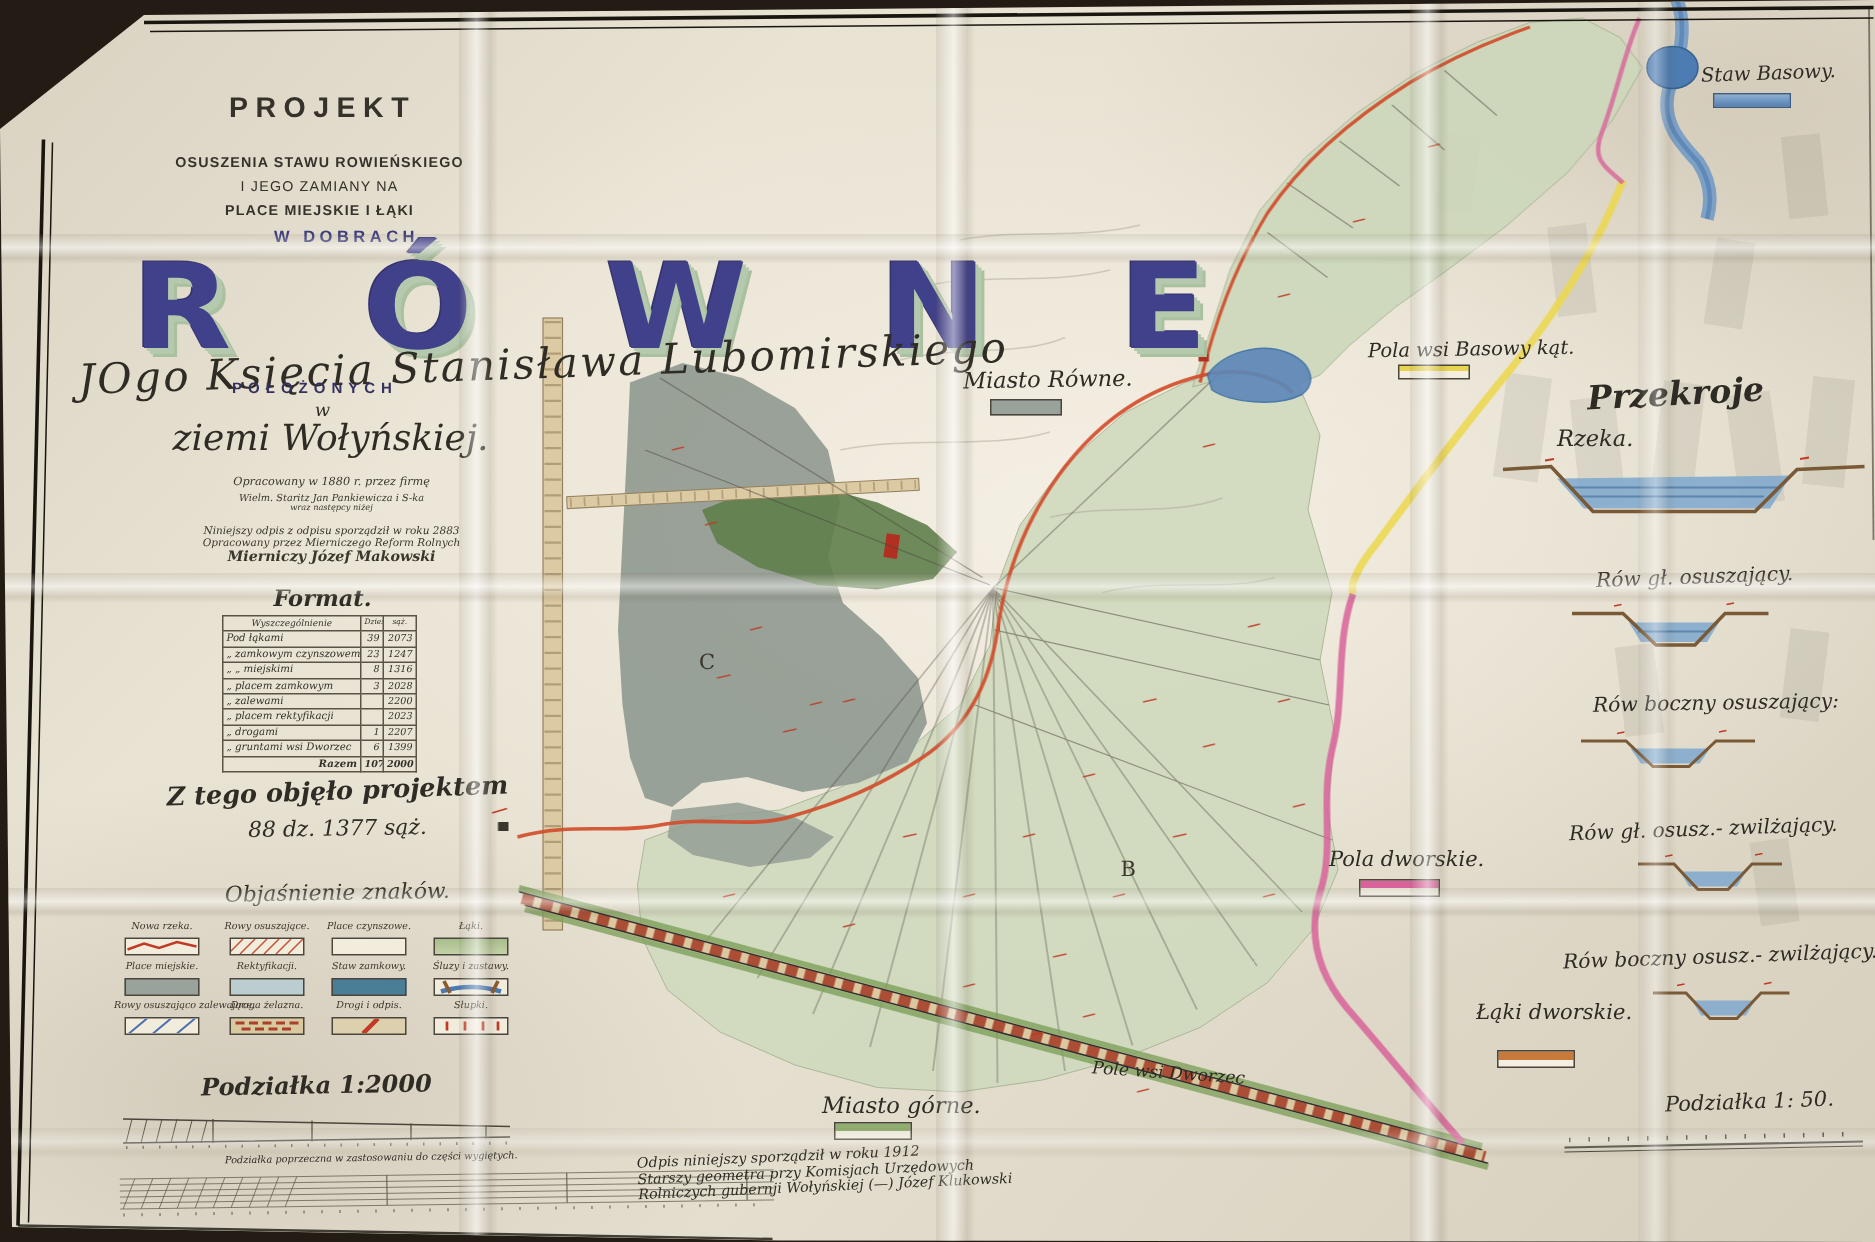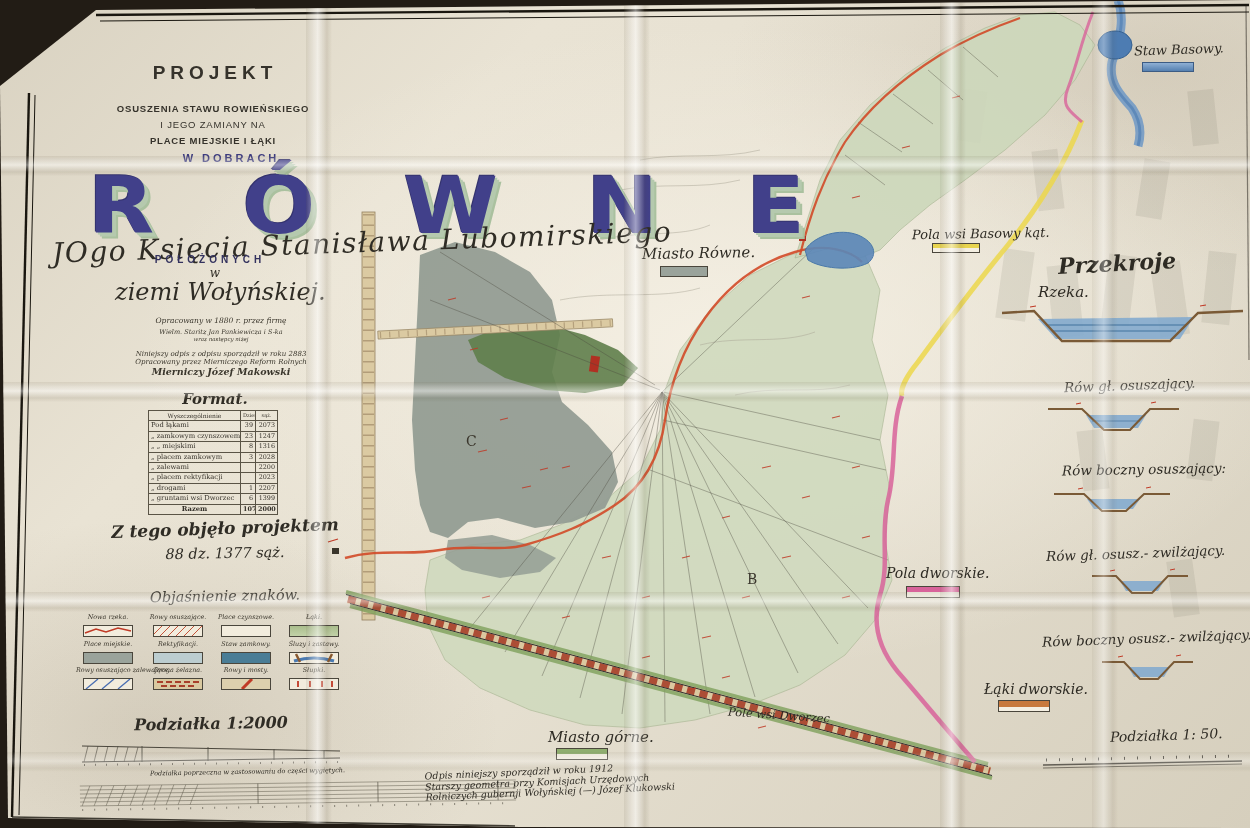--- a/index.html
+++ b/index.html
@@ -28,21 +28,21 @@
   .nw{white-space:nowrap}
   
   #estate-name{
     font-family:"DejaVu Sans",sans-serif;font-weight:bold;
     font-size:86px;letter-spacing:88px;line-height:1;color:#41408a;
     text-shadow:2px 2px 0 #b5c9ae,4px 4px 0 #b5c9ae,6px 6px 0 #aac19f,-1px -1px 0 #34336e;
     transform:scaleY(.92);transform-origin:left top;
   }
   
   #area-table{border-collapse:collapse;table-layout:fixed;width:129px;
-    font-family:"DejaVu Serif",serif;font-size:6.8px;color:#35312a;}
+    font-family:"DejaVu Serif",serif;font-style:italic;font-size:6.8px;color:#35312a;}
   #area-table td,#area-table th{border:0.5px solid #5a5446;padding:0 2px;height:9.4px;line-height:9.4px;overflow:hidden;white-space:nowrap;font-weight:normal}
   #area-table .num{text-align:right;font-size:6.4px}
   #area-table tr.total td{border-top:1.2px solid #3a362c;font-weight:bold}
   
   .leg-label{position:absolute;width:64px;text-align:center;font-size:6.4px;
     font-family:"DejaVu Serif",serif;font-style:italic;color:#3a362c;white-space:nowrap}
   .sw{position:absolute;width:50px;height:12px;border:1px solid #4a463c;background:#f2ecdd;box-sizing:border-box;overflow:hidden}
   .sw svg{display:block}
   .map-label{position:absolute;font-family:"DejaVu Serif",serif;font-style:italic;color:#2e2b24;white-space:nowrap}
   .msw{position:absolute;border:1px solid #4a463c;box-sizing:border-box}
@@ -206,21 +206,21 @@
           <td>„ drogami</td>
           <td class="num">1</td>
           <td class="num">2207</td>
         </tr>
     <tr>
           <td>„ gruntami wsi Dworzec</td>
           <td class="num">6</td>
           <td class="num">1399</td>
         </tr>
     <tr class="total">
-          <td style="text-align:center">Razem</td>
+          <td style="text-align:right">Razem</td>
           <td class="num">107</td>
           <td class="num">2000</td>
         </tr>
   </tbody>
     </table>
 
   <div class="abs script ctr nw" style="left:105px;top:518px;width:240px;font-size:17px;font-weight:bold;transform:rotate(-2deg)">Z tego objęło projektem</div>
   <div class="abs script ctr nw" style="left:140px;top:545px;width:170px;font-size:14.5px;transform:rotate(-1deg)">88 dz. 1377 sąż.</div>
 
   <div class="abs script ctr nw" style="left:150px;top:588px;width:130px;font-size:14.5px;transform:rotate(-1deg)">Objaśnienie znaków.</div>
@@ -261,21 +261,21 @@
     <svg width="48" height="10">
         <path d="M2,10 L14,0 M18,10 L30,0 M34,10 L46,0" stroke="#4a6fb2" stroke-width="1.3" fill="none"></path>
       </svg>
     </div>
   <div class="leg-label" style="left:146px;top:666px">Droga żelazna.</div>
   <div class="sw" style="left:153px;top:678px;background:#d9c9a0">
     <svg width="48" height="10">
         <path d="M3,3 h6 M12,3 h6 M21,3 h6 M30,3 h6 M39,3 h6 M7,7 h6 M16,7 h6 M25,7 h6 M34,7 h6" stroke="#a8402a" stroke-width="2"></path>
       </svg>
     </div>
-  <div class="leg-label" style="left:214px;top:666px">Rowy i mosty.</div>
+  <div class="leg-label" style="left:214px;top:666px">Drogi i odpis.</div>
   <div class="sw" style="left:221px;top:678px;background:#ddd0ae">
     <svg width="48" height="10">
         <path d="M20,10 L30,0" stroke="#c03a26" stroke-width="3"></path>
       </svg>
     </div>
   <div class="leg-label" style="left:282px;top:666px">Słupki.</div>
   <div class="sw" style="left:289px;top:678px">
     <svg width="48" height="10">
         <path d="M8,2 v6 M20,2 v6 M32,2 v6 M42,2 v6" stroke="#c03a26" stroke-width="1.8"></path>
       </svg>
@@ -307,21 +307,21 @@
 
   <div class="map-label" style="left:912px;top:226px;font-size:13px;transform:rotate(-1deg)">Pola wsi Basowy kąt.</div>
   <div class="msw" style="left:932px;top:243px;width:48px;height:10px;background:linear-gradient(180deg,#e8d44f 0 45%,#f4efe2 45%)"></div>
 
   <div class="map-label" style="left:642px;top:244px;font-size:15px;transform:rotate(-1deg)">Miasto Równe.</div>
   <div class="msw" style="left:660px;top:266px;width:48px;height:11px;background:#9aa39b"></div>
 
   <div class="map-label" style="left:886px;top:565px;font-size:14px">Pola dworskie.</div>
   <div class="msw" style="left:906px;top:586px;width:54px;height:12px;background:linear-gradient(180deg,#d8639a 0 50%,#f4efe2 50%)"></div>
 
-  <div class="map-label" style="left:984px;top:681px;font-size:14px">Łąki dworskie.</div>
+  <div class="map-label" style="left:984px;top:667px;font-size:14px">Łąki dworskie.</div>
   <div class="msw" style="left:998px;top:700px;width:52px;height:12px;background:linear-gradient(180deg,#c8793c 0 55%,#f4efe2 55%)"></div>
 
   <div class="map-label" style="left:548px;top:728px;font-size:15px">Miasto górne.</div>
   <div class="msw" style="left:556px;top:748px;width:52px;height:12px;background:linear-gradient(180deg,#8fae6f 0 50%,#f4efe2 50%)"></div>
 
   <div class="map-label" style="left:728px;top:708px;font-size:11.5px;transform:rotate(4deg)">Pole wsi Dworzec</div>
 
   <div class="map-label" style="left:1058px;top:250px;font-size:22px;font-weight:bold;transform:rotate(-3deg)">Przekroje</div>
   <div class="map-label" style="left:1038px;top:283px;font-size:15px">Rzeka.</div>
   <svg class="xs" style="left:1000px;top:303px" width="245" height="46" viewBox="0 0 245 46">

